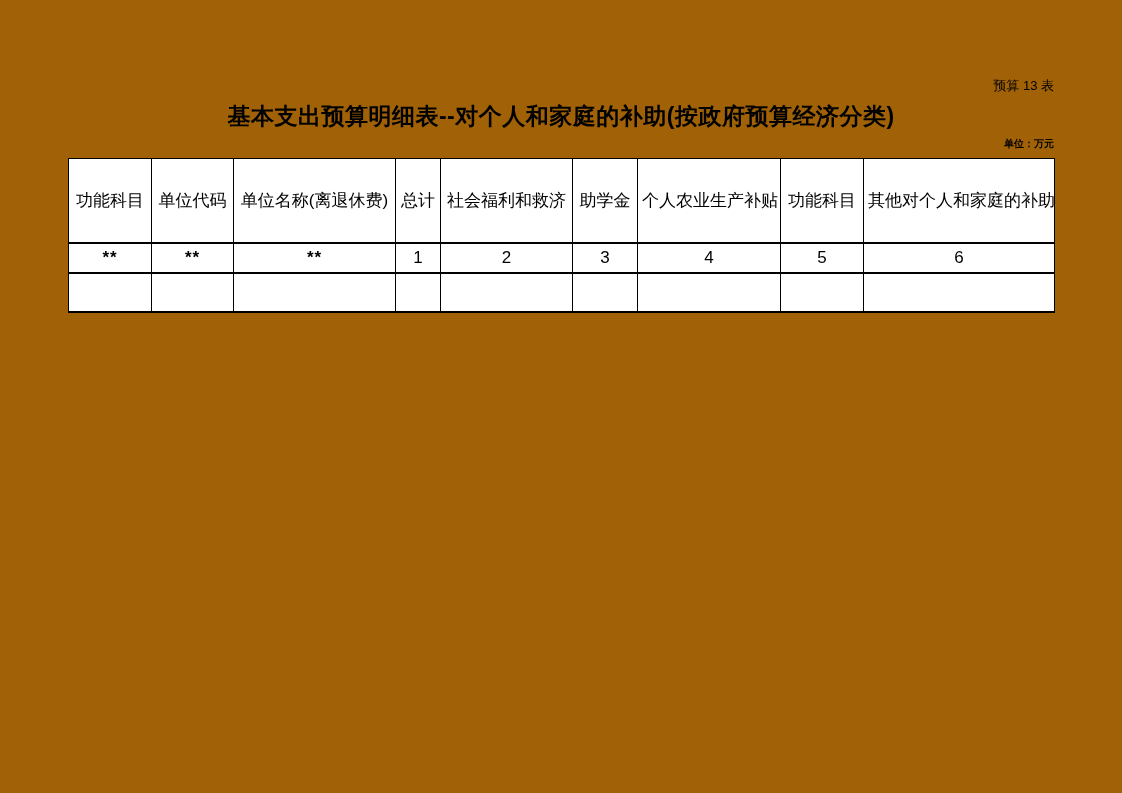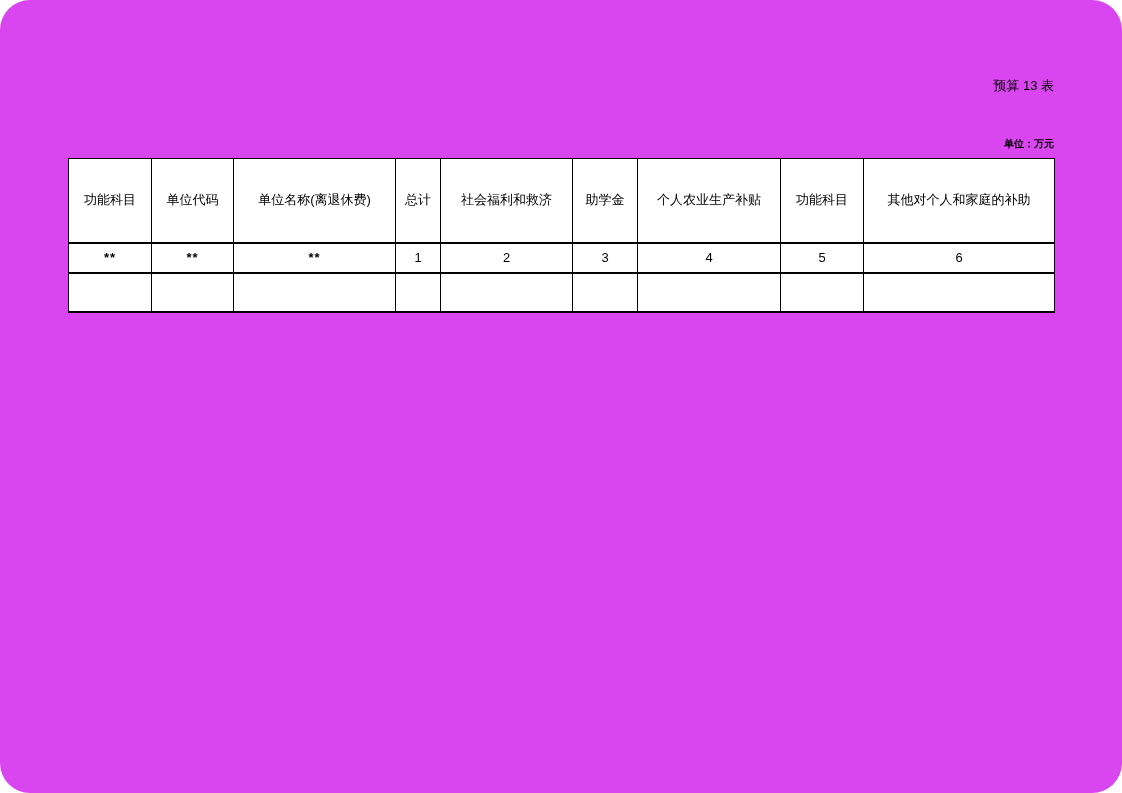--- a/index.html
+++ b/index.html
@@ -9,23 +9,22 @@
     height: 793px;
     background: #ffffff;
     font-family: "Liberation Sans", sans-serif;
     color: #000000;
   }
 
   .page {
     position: relative;
     width: 1122px;
     height: 793px;
-    background: #d946ef;
+    background: #a16207;
     overflow: hidden;
-    border-radius: 30px;
   }
 
   .table-tag {
     position: absolute;
     top: 78px;
     right: 68px;
     font-size: 13px;
     line-height: 16px;
     color: #000000;
     white-space: nowrap;
@@ -65,41 +64,42 @@
     table-layout: fixed;
     background: #ffffff;
   }
 
   table.budget-table td,
   table.budget-table th {
     border: 1px solid #000000;
     border-bottom-width: 2px;
     text-align: center;
     vertical-align: middle;
-    font-size: 13px;
+    font-size: 17px;
     font-weight: normal;
     color: #000000;
     padding: 2px 4px;
     overflow: hidden;
     white-space: nowrap;
   }
 
   tr.header-row { height: 84px; }
   tr.code-row   { height: 30px; }
   tr.empty-row  { height: 39px; }
 
   tr.code-row td.stars { font-weight: bold; letter-spacing: 1px; }
 </style>
 </head>
 <body>
 
 <div class="page">
 
   <div class="table-tag">预算 13 表</div>
 
+  <div class="doc-title">基本支出预算明细表--对个人和家庭的补助(按政府预算经济分类)</div>
 
   <div class="unit-label">单位：万元</div>
 
   <table class="budget-table">
     <colgroup>
       <col style="width:83px">
       <col style="width:82px">
       <col style="width:162px">
       <col style="width:45px">
       <col style="width:132px">

